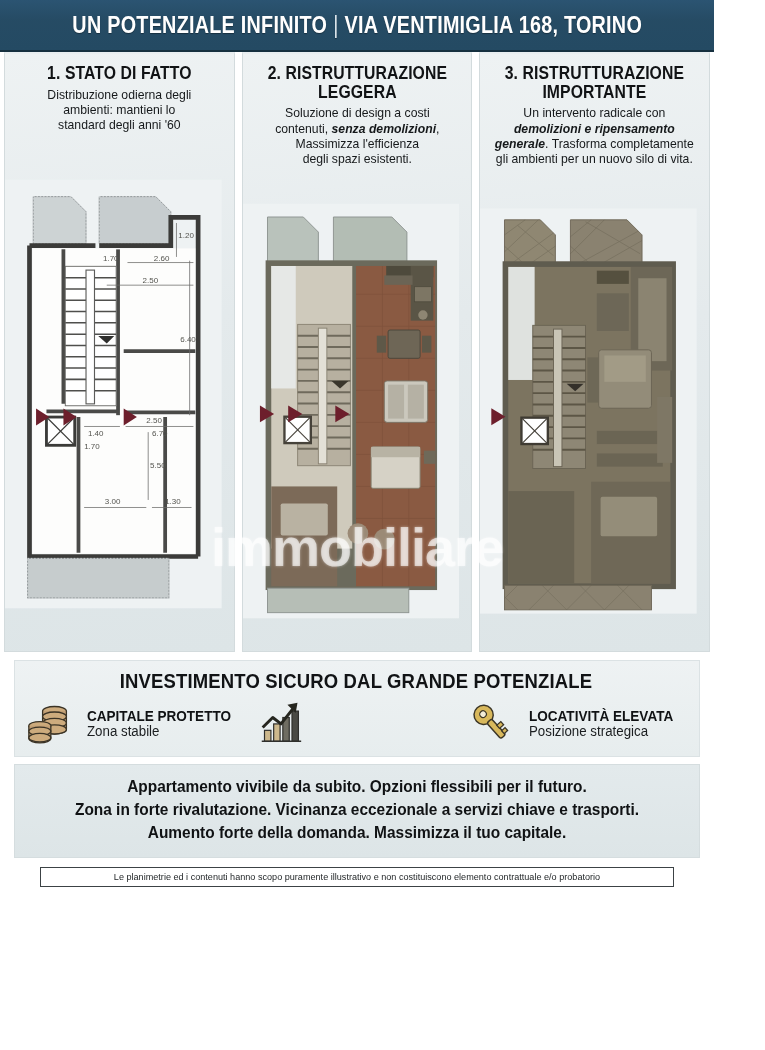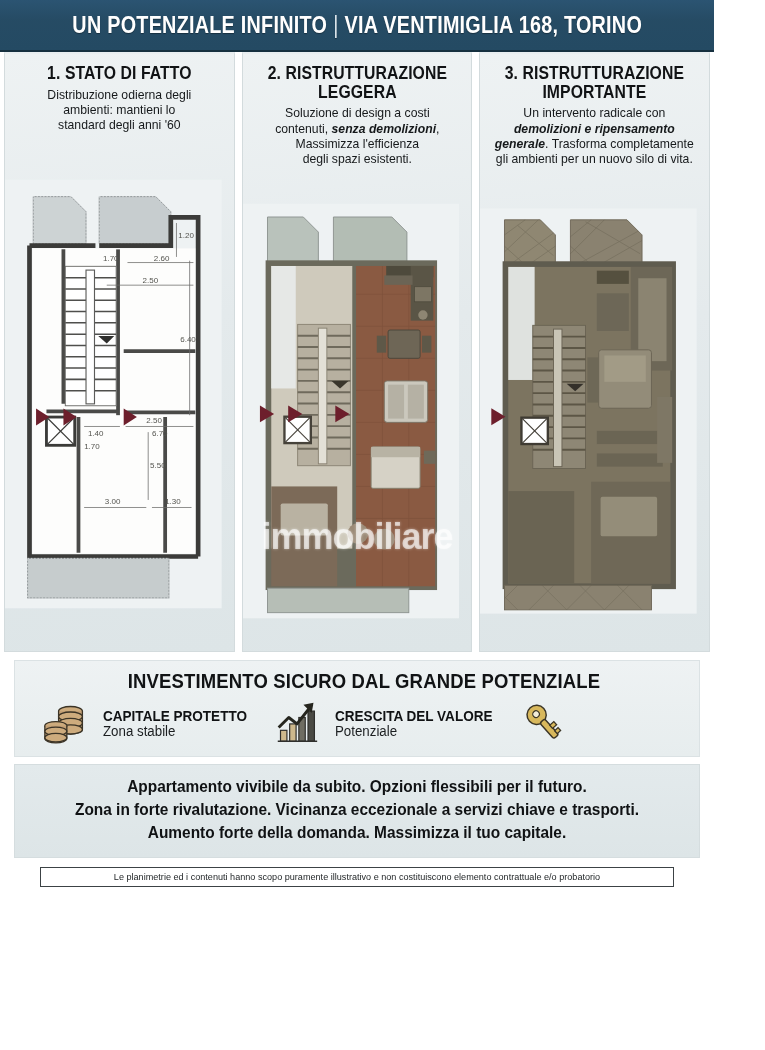--- a/index.html
+++ b/index.html
@@ -115,35 +115,35 @@
     overflow: hidden;
   }
   .plan-svg { display: block; width: 100%; height: 100%; }
 
   
   .watermark {
     position: absolute;
     left: 0; right: 0;
     top: 516px;
     text-align: center;
-    font-size: 36px;
+    font-size: 54px;
     font-weight: bold;
     color: rgba(255,255,255,0.62);
     letter-spacing: -1px;
     pointer-events: none;
     z-index: 40;
     text-shadow: 0 0 3px rgba(255,255,255,.45);
   }
 
   
   .benefits {
     margin: 8px 14px 0 14px;
     background: linear-gradient(180deg,#eef2f3 0%, #e7edee 100%);
     border: 1px solid #dbe2e4;
-    padding: 8px 6px 10px 20px;
+    padding: 8px 6px 10px 4px;
   }
   .benefits-title {
     text-align: center;
     font-size: 21px;
     font-weight: bold;
     color: #111315;
     transform: scaleX(0.88);
     white-space: nowrap;
     letter-spacing: 0.2px;
   }
@@ -570,36 +570,36 @@
           <g stroke="#2f2f2c" stroke-width="1.3">
             <rect x="6" y="33" width="7" height="12" fill="#cdb88c"></rect>
             <rect x="16" y="26" width="7" height="19" fill="#cdb88c"></rect>
             <rect x="26" y="19" width="7" height="26" fill="#6f6d62"></rect>
             <rect x="36" y="12" width="7" height="33" fill="#4a4a44"></rect>
             <line x1="3" y1="45" x2="46" y2="45" stroke-width="1.6"></line>
           </g>
           <path d="M4,30 L15,19 L24,26 L39,7" fill="none" stroke="#26261f" stroke-width="3.2" stroke-linejoin="round"></path>
           <path d="M31,5 L42,3 L40,14 Z" fill="#26261f"></path>
         </svg>
-        <div class="benefit-txt">
-          <div class="benefit-label">CRESCITA DEL VALORE</div>
-          <div class="benefit-sub">Potenziale</div>
-        </div>
       </div>
 
       <div class="benefit">
         <svg class="benefit-ico" viewBox="0 0 48 50">
           <g transform="rotate(-42 24 25)">
             <circle cx="24" cy="13" r="10.5" fill="#d8b85c" stroke="#3b3526" stroke-width="1.6"></circle>
             <circle cx="24" cy="12" r="3.6" fill="#f2ecd8" stroke="#3b3526" stroke-width="1.3"></circle>
             <rect x="20.5" y="22" width="7" height="23" rx="2.4" fill="#d8b85c" stroke="#3b3526" stroke-width="1.6"></rect>
             <rect x="27" y="31" width="6" height="4.6" fill="#d8b85c" stroke="#3b3526" stroke-width="1.4"></rect>
             <rect x="27" y="39" width="5" height="4.2" fill="#d8b85c" stroke="#3b3526" stroke-width="1.4"></rect>
           </g>
         </svg>
+        <div class="benefit-txt">
+          <div class="benefit-label">LOCATIVITÀ ELEVATA</div>
+          <div class="benefit-sub">Posizione strategica</div>
+        </div>
       </div>
     </div>
   </div>
 
   <div class="closing">
     <div class="closing-line">Appartamento vivibile da subito. Opzioni flessibili per il futuro.</div>
     <div class="closing-line">Zona in forte rivalutazione. Vicinanza eccezionale a servizi chiave e trasporti.</div>
     <div class="closing-line">Aumento forte della domanda. Massimizza il tuo capitale.</div>
   </div>
 

